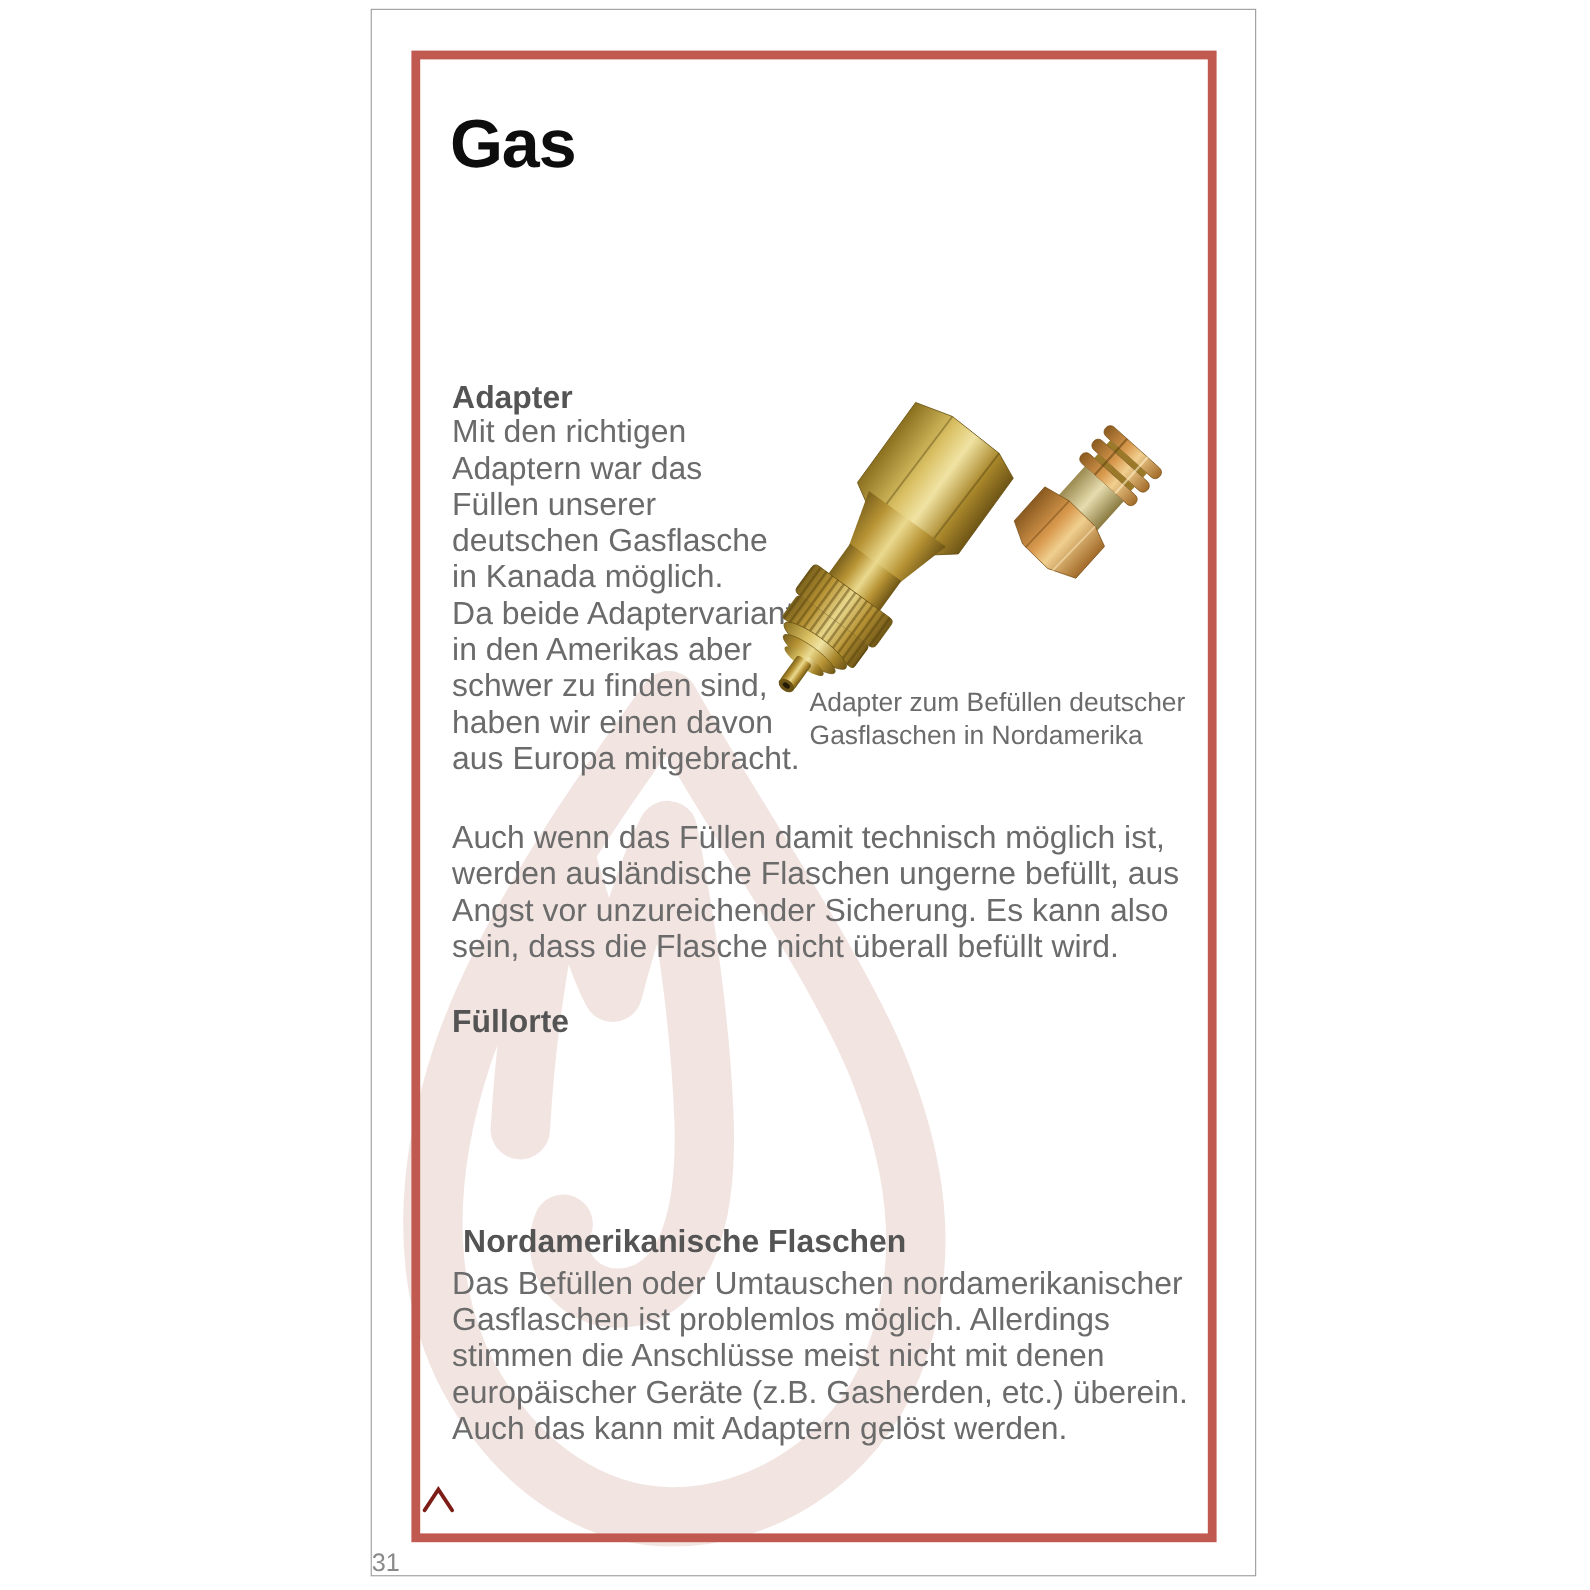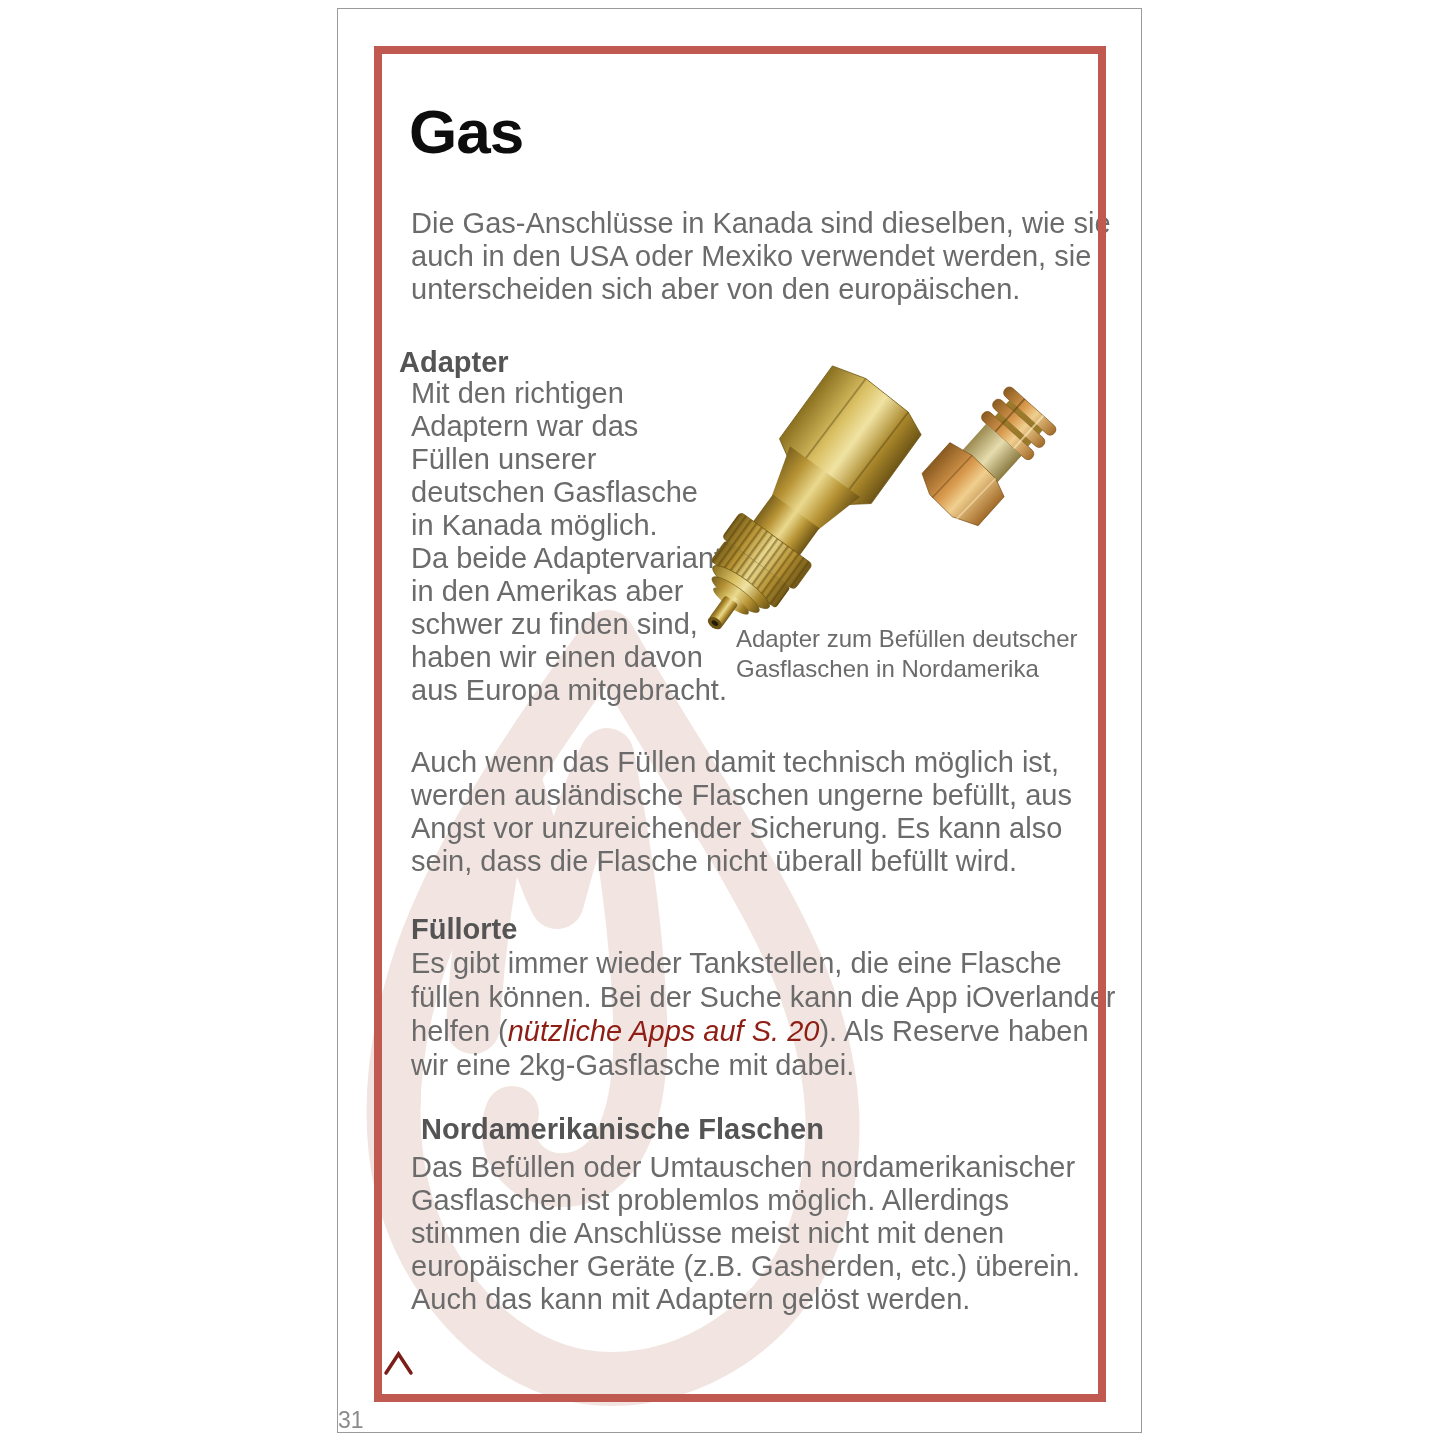--- a/index.html
+++ b/index.html
@@ -18,21 +18,21 @@
   }
   .content{position:absolute;inset:0;z-index:2;}
   .txt{white-space:pre;margin:0;position:absolute;}
   .title{
     left:71px;top:88px;font-size:62px;line-height:70px;font-weight:bold;
     color:#0d0d0d;letter-spacing:-1px;
   }
   .body{font-size:29px;line-height:33px;color:var(--body,#6b6b6b);}
   .intro{left:73px;top:198px;}
   .heading{font-size:29px;line-height:34px;font-weight:bold;color:var(--heading,#545454);}
-  .h-adapter{left:61px;top:336px;}
+  .h-adapter{left:73px;top:336px;}
   .p-adapter{left:73px;top:368px;}
   .photo{position:absolute;left:322px;top:348px;z-index:1;}
   .caption{
     left:398px;top:615px;width:342px;
     font-size:24px;line-height:30px;color:var(--caption,#6b6b6b);
   }
   .p-note{left:73px;top:737px;}
   .h-fuellorte{left:73px;top:903px;}
   .p-fuellorte{left:73px;top:937px;line-height:34px;}
   .page-link{color:var(--link,#8e1d13);font-style:italic;cursor:pointer;}
@@ -68,23 +68,20 @@
           C 183 580 152 542 166 506"></path>
       </g>
     </svg>
 
     <div class="frame"></div>
 
     <div class="content">
 
       <h1 class="txt title">Gas</h1>
 
-      <p class="txt body intro">Die Gas-Anschlüsse in Kanada sind dieselben, wie sie
-auch in den USA oder Mexiko verwendet werden, sie
-unterscheiden sich aber von den europäischen.</p>
 
       <h2 class="txt heading h-adapter">Adapter</h2>
       <p class="txt body p-adapter">Mit den richtigen
 Adaptern war das
 Füllen unserer
 deutschen Gasflasche
 in Kanada möglich.
 Da beide Adaptervarianten
 in den Amerikas aber
 schwer zu finden sind,
@@ -159,24 +156,20 @@
 
       <figcaption class="txt caption">Adapter zum Befüllen deutscher
 Gasflaschen in Nordamerika</figcaption>
 
       <p class="txt body p-note">Auch wenn das Füllen damit technisch möglich ist,
 werden ausländische Flaschen ungerne befüllt, aus
 Angst vor unzureichender Sicherung. Es kann also
 sein, dass die Flasche nicht überall befüllt wird.</p>
 
       <h2 class="txt heading h-fuellorte">Füllorte</h2>
-      <p class="txt body p-fuellorte"><span>Es gibt immer wieder Tankstellen, die eine Flasche
-füllen können. Bei der Suche kann die App iOverlander
-helfen (</span><span class="page-link">nützliche Apps auf S. 20</span><span>). Als Reserve haben
-wir eine 2kg-Gasflasche mit dabei.</span></p>
 
       <h2 class="txt heading h-north">Nordamerikanische Flaschen</h2>
       <p class="txt body p-north">Das Befüllen oder Umtauschen nordamerikanischer
 Gasflaschen ist problemlos möglich. Allerdings
 stimmen die Anschlüsse meist nicht mit denen
 europäischer Geräte (z.B. Gasherden, etc.) überein.
 Auch das kann mit Adaptern gelöst werden.</p>
 
       <div class="back-top">
         <svg width="32" height="28" viewBox="0 0 32 28" aria-hidden="true">

